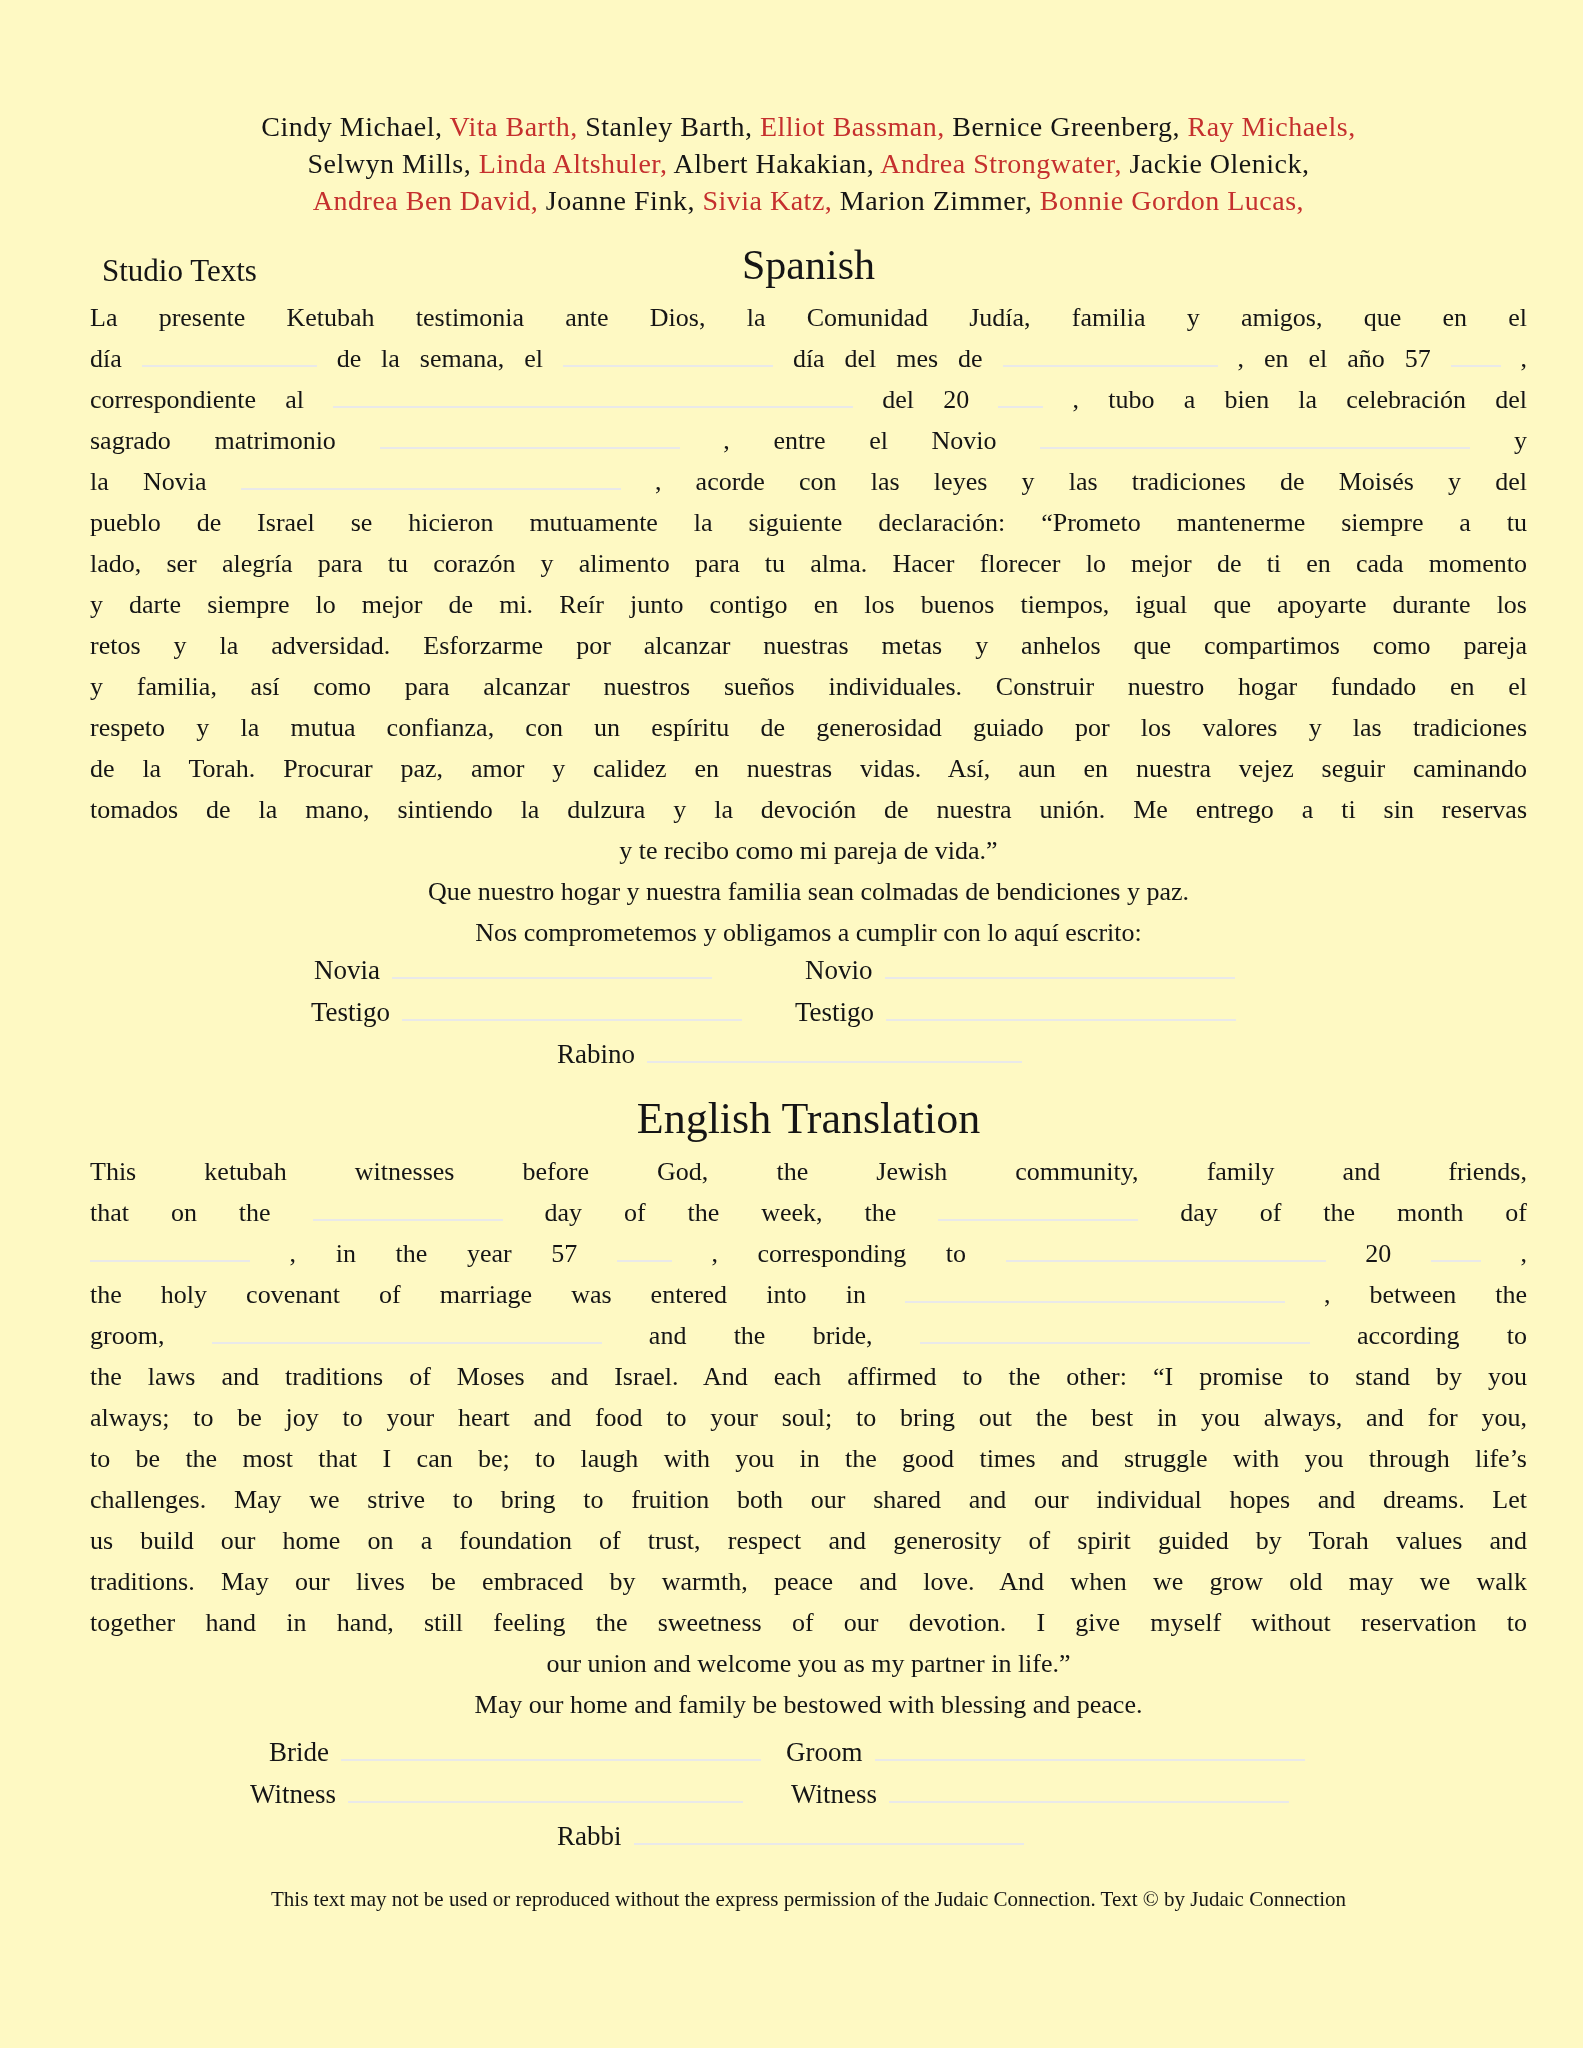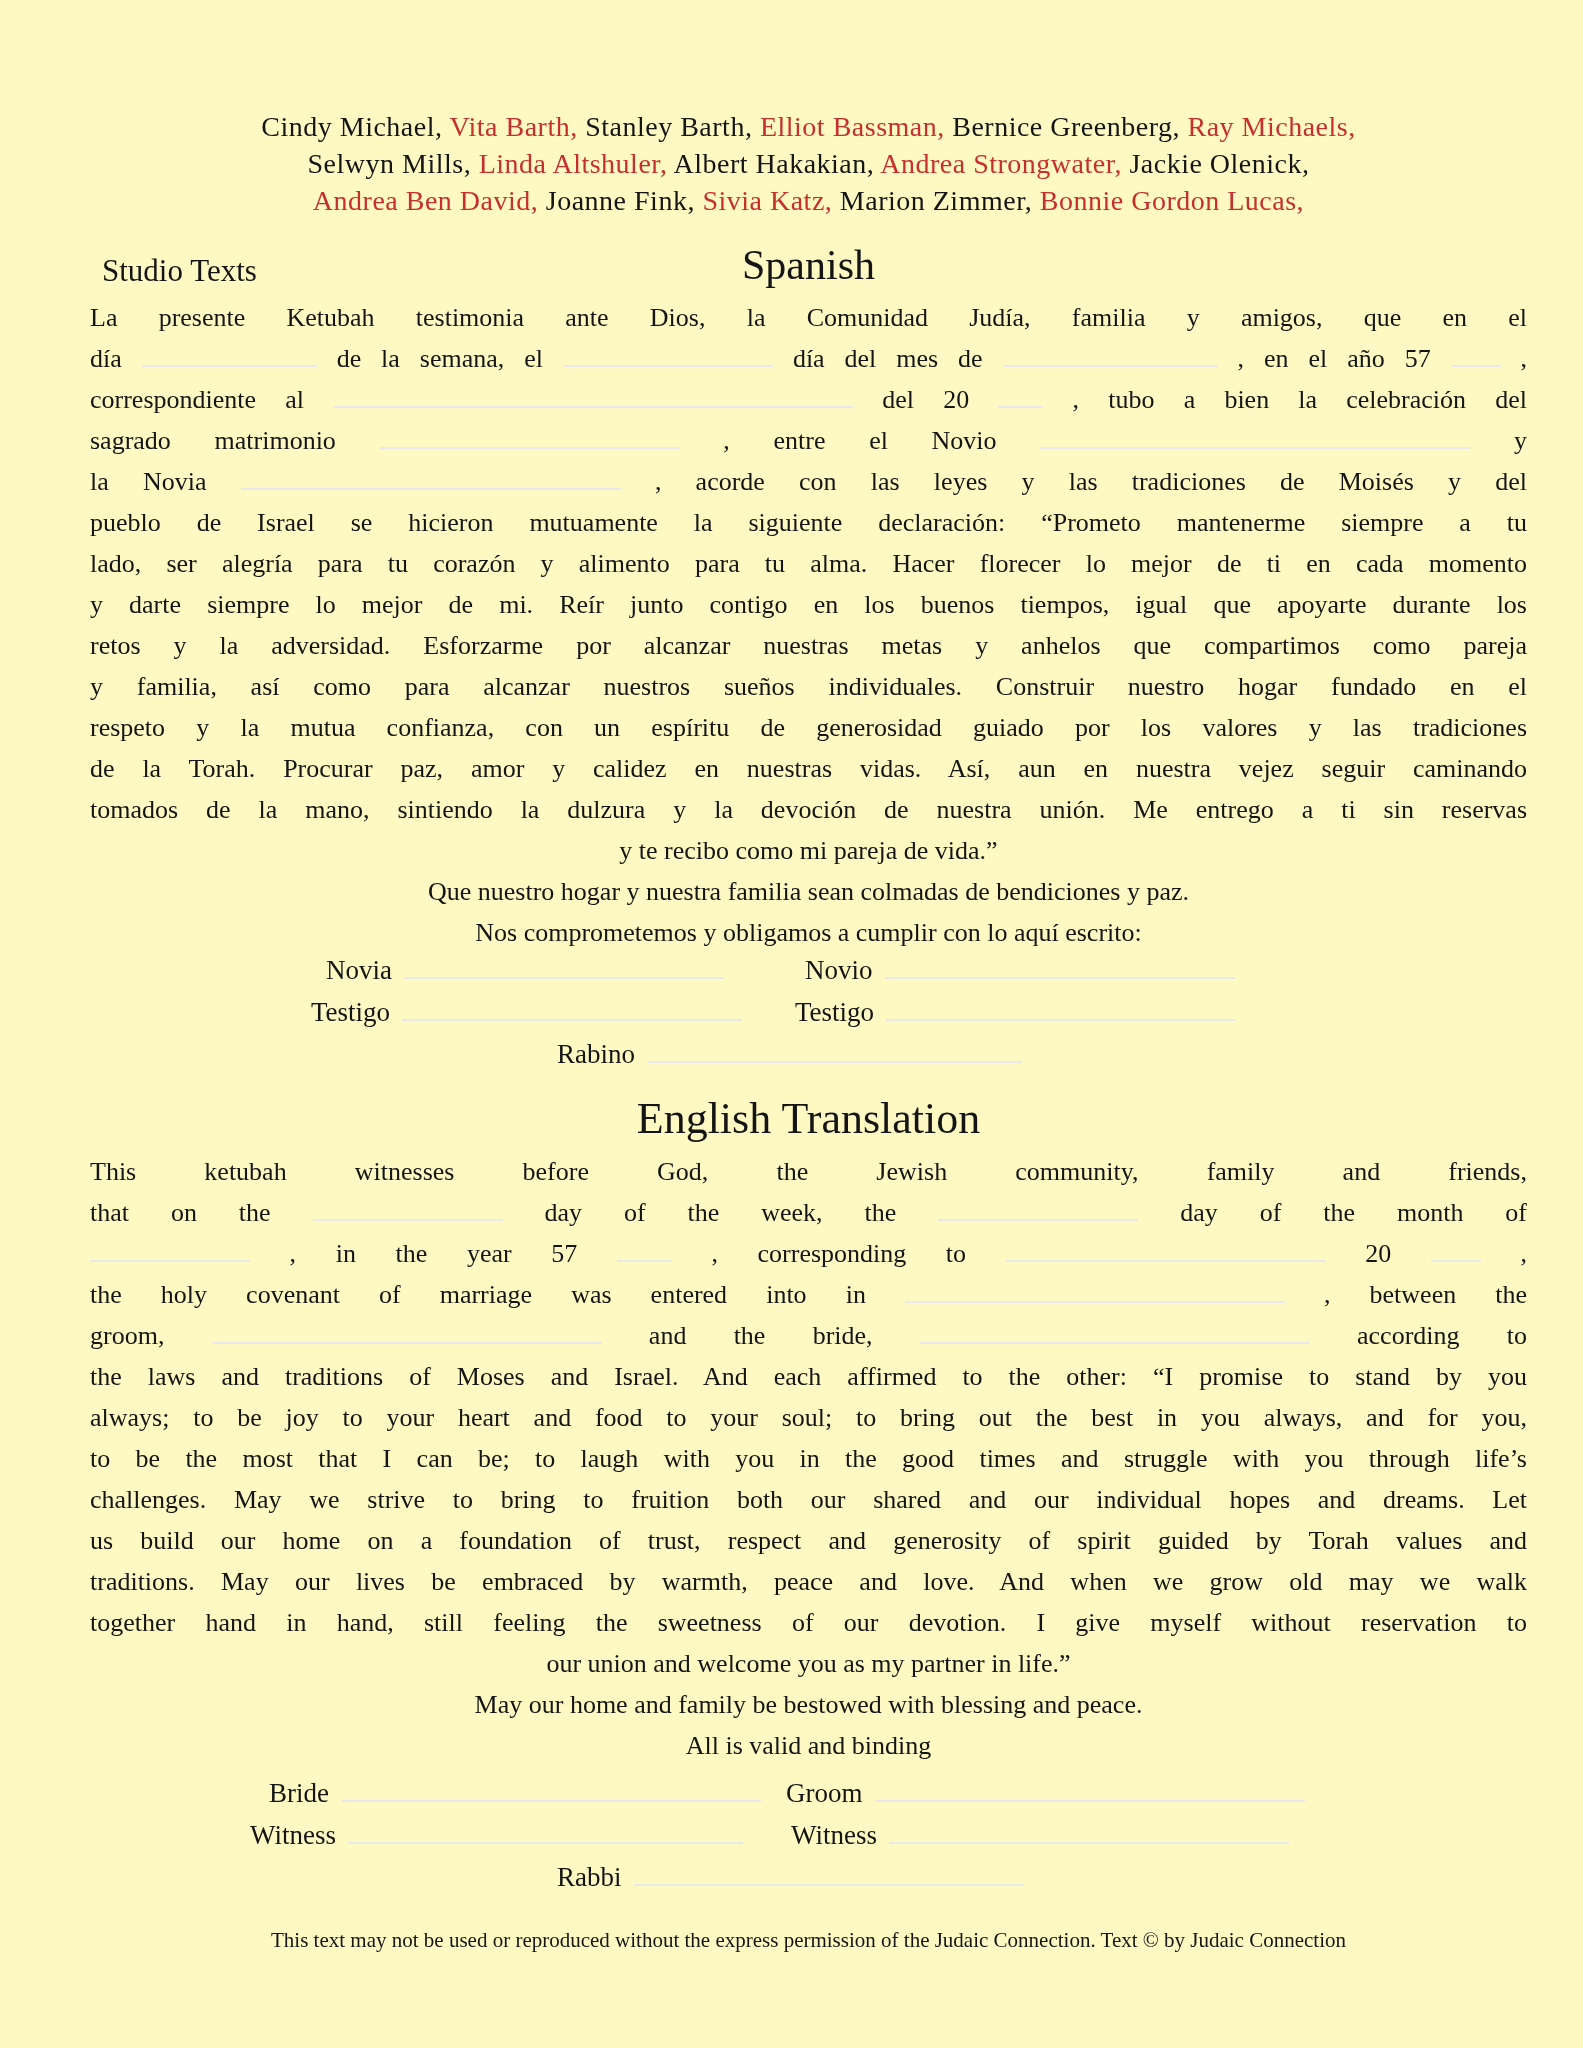--- a/index.html
+++ b/index.html
@@ -68,21 +68,21 @@
       <div class="tline justify"><span>y familia, así como para alcanzar nuestros sueños individuales. Construir nuestro hogar fundado en el</span></div>
       <div class="tline justify"><span>respeto y la mutua confianza, con un espíritu de generosidad guiado por los valores y las tradiciones</span></div>
       <div class="tline justify"><span>de la Torah. Procurar paz, amor y calidez en nuestras vidas. Así, aun en nuestra vejez seguir caminando</span></div>
       <div class="tline justify"><span>tomados de la mano, sintiendo la dulzura y la devoción de nuestra unión. Me entrego a ti sin reservas</span></div>
       <div class="tline center"><span>y te recibo como mi pareja de vida.”</span></div>
       <div class="tline center"><span>Que nuestro hogar y nuestra familia sean colmadas de bendiciones y paz.</span></div>
       <div class="tline center"><span>Nos comprometemos y obligamos a cumplir con lo aquí escrito:</span></div>
     </div>
   <div class="sigs" id="spanish-sigs">
       <div class="sigrow">
-        <span class="sigcol" style="left: 236px;"><span>Novia</span><span class="blank" style="width: 320px; border-bottom-color: rgb(233, 233, 233);"></span></span>
+        <span class="sigcol" style="left: 224px;"><span>Novia</span><span class="blank" style="width: 320px; border-bottom-color: rgb(233, 233, 233);"></span></span>
         <span class="sigcol" style="left: 715px; font-family: Liberation Serif, serif;"><span>Novio</span><span class="blank" style="width: 350px; border-bottom-color: rgb(233, 233, 233);"></span></span>
       </div>
       <div class="sigrow">
         <span class="sigcol" style="left: 221px;"><span>Testigo</span><span class="blank" style="width: 340px; border-bottom-color: rgb(233, 233, 233);"></span></span>
         <span class="sigcol" style="left: 705px;"><span>Testigo</span><span class="blank" style="width: 350px; border-bottom-color: rgb(233, 233, 233);"></span></span>
       </div>
       <div class="sigrow">
         <span class="sigcol" style="left: 467px;"><span>Rabino</span><span class="blank" style="width: 375px; border-bottom-color: rgb(233, 233, 233);"></span></span>
       </div>
     </div>
@@ -96,21 +96,20 @@
       <div class="tline justify"><span>groom, </span><span class="blank" style="width: 390px; border-bottom-color: rgb(233, 233, 233);"></span><span> and the bride, </span><span class="blank" style="width: 390px; border-bottom-color: rgb(233, 233, 233);"></span><span> according to</span></div>
       <div class="tline justify"><span>the laws and traditions of Moses and Israel. And each affirmed to the other: “I promise to stand by you</span></div>
       <div class="tline justify"><span>always; to be joy to your heart and food to your soul; to bring out the best in you always, and for you,</span></div>
       <div class="tline justify"><span>to be the most that I can be; to laugh with you in the good times and struggle with you through life’s</span></div>
       <div class="tline justify"><span>challenges. May we strive to bring to fruition both our shared and our individual hopes and dreams. Let</span></div>
       <div class="tline justify"><span>us build our home on a foundation of trust, respect and generosity of spirit guided by Torah values and</span></div>
       <div class="tline justify"><span>traditions. May our lives be embraced by warmth, peace and love. And when we grow old may we walk</span></div>
       <div class="tline justify"><span>together hand in hand, still feeling the sweetness of our devotion. I give myself without reservation to</span></div>
       <div class="tline center"><span>our union and welcome you as my partner in life.”</span></div>
       <div class="tline center"><span>May our home and family be bestowed with blessing and peace.</span></div>
-      <div class="tline center"><span>All is valid and binding</span></div>
     </div>
   <div class="sigs sigs-en" id="english-sigs">
       <div class="sigrow">
         <span class="sigcol" style="left: 179px;"><span>Bride</span><span class="blank" style="width: 420px; border-bottom-color: rgb(233, 233, 233);"></span></span>
         <span class="sigcol" style="left: 696px;"><span>Groom</span><span class="blank" style="width: 430px; border-bottom-color: rgb(233, 233, 233);"></span></span>
       </div>
       <div class="sigrow">
         <span class="sigcol" style="left: 160px;"><span>Witness</span><span class="blank" style="width: 395px; border-bottom-color: rgb(233, 233, 233);"></span></span>
         <span class="sigcol" style="left: 701px;"><span>Witness</span><span class="blank" style="width: 400px; border-bottom-color: rgb(233, 233, 233);"></span></span>
       </div>

